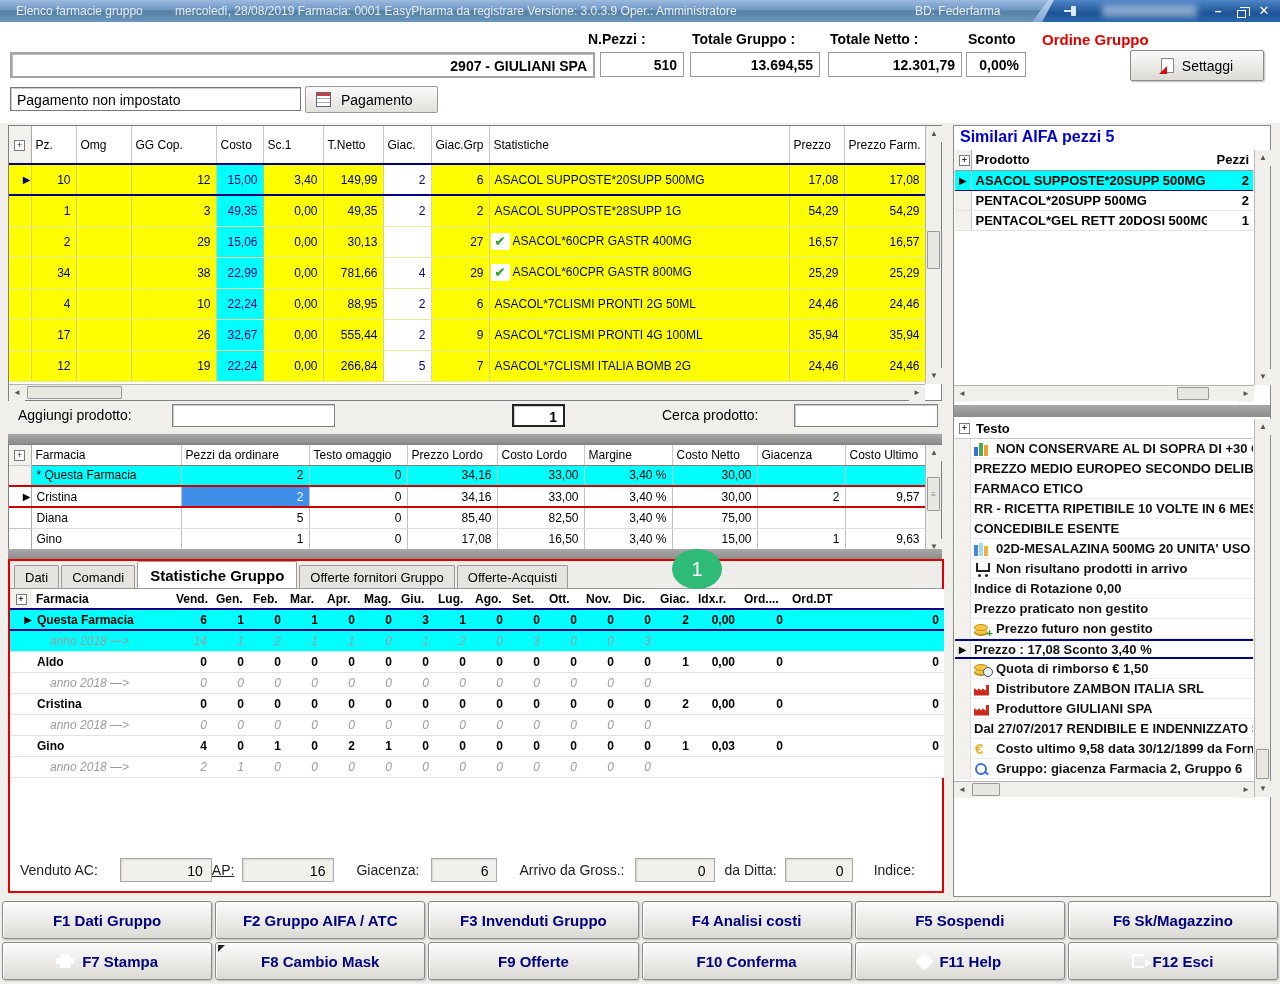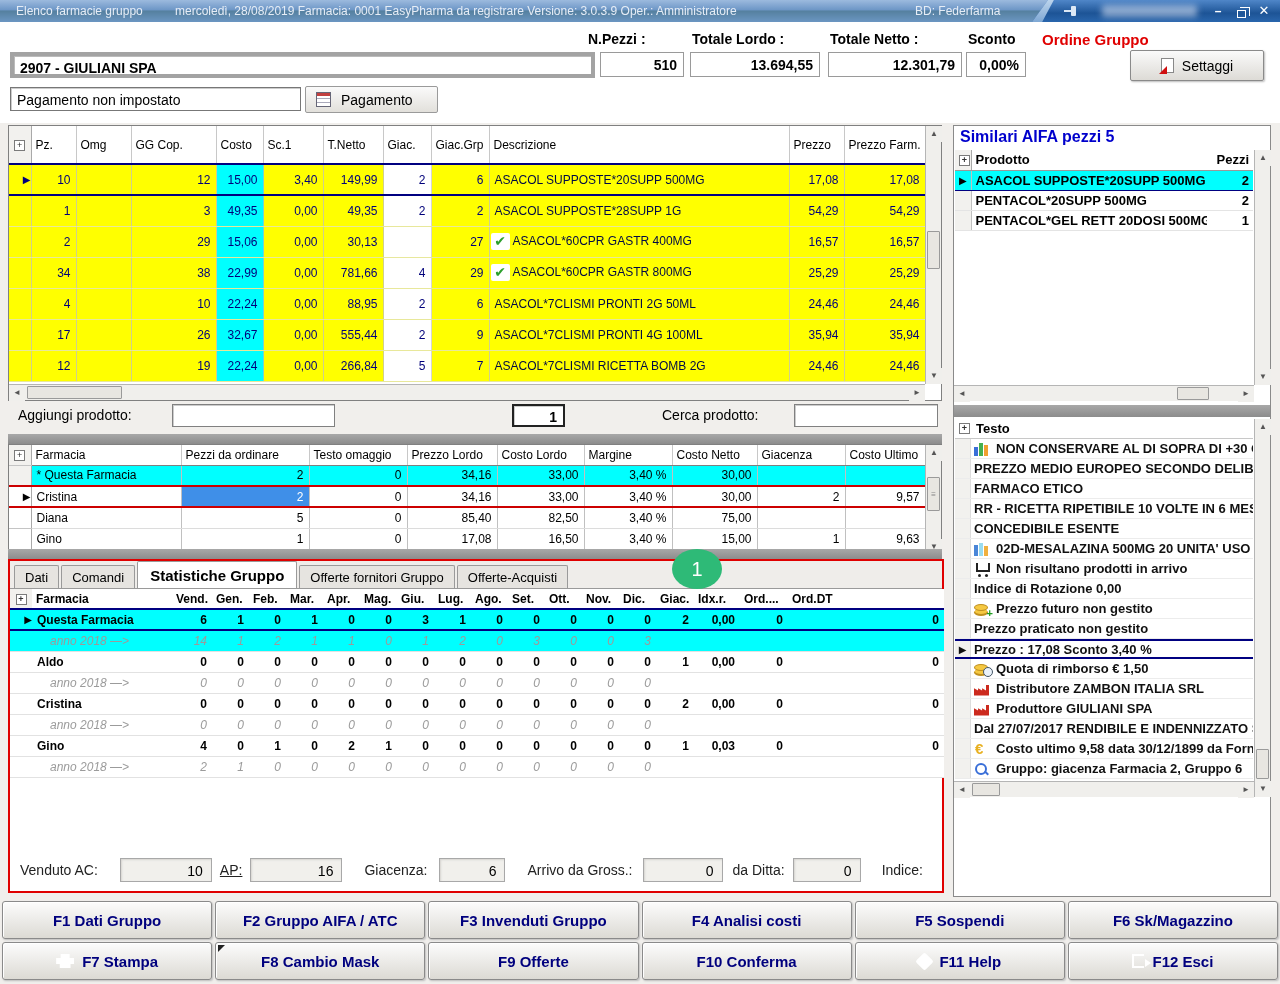--- a/index.html
+++ b/index.html
@@ -32,22 +32,22 @@
 
   
   .tophdr { position:absolute; left:0; top:22px; width:1280px; height:101px; background:#fff;padding-left:8px; }
   .hlabel { position:absolute; top:9px; font-size:14px; font-weight:bold; color:#000; }
   .hl-np { left:588px; } .hl-lo { left:692px; } .hl-ne { left:830px; } .hl-sc { left:968px; }
   .hl-og { left:1042px; color:#e00000; font-size:15px; }
   .valbox { position:absolute; top:30px; height:25px; background:#fff; border:1px solid #9a9a9a;
     font-size:14px; font-weight:bold; text-align:right; padding:4px 6px 0 0; color:#000; }
   .vb-np { left:600px; width:84px; } .vb-lo { left:690px; width:130px; }
   .vb-ne { left:828px; width:134px; } .vb-sc { left:966px; width:60px; }
-  .supplier { position:absolute; left:10px; top:30px; width:585px; height:26px; border:4px solid #a3a3a3;
-    box-shadow:inset 1px 1px 0 #bbb; background:#fff; font-size:14px; font-weight:bold; padding:4px 6px 0 6px; }
+  .supplier { position:absolute; left:10px; top:30px; width:585px; height:26px; border:2px solid #a3a3a3;
+    box-shadow:inset 1px 1px 0 #bbb; background:#fff; font-size:14px; font-weight:bold; padding:4px 6px 0 6px;text-align:right; }
   .settaggi { position:absolute; left:1130px; top:28px; width:134px; height:31px;
     background:linear-gradient(#fafafa,#dddbd6); border:1px solid #8a8a8a; border-radius:2px;
     box-shadow:1px 1px 2px #bbb; font-size:14px; display:flex; align-items:center; justify-content:center; gap:8px; }
   .set-icon { width:13px; height:15px; background:#fff; border:1px solid #888; position:relative; }
   .set-icon::before { content:""; position:absolute; left:-3px; bottom:-2px; border-style:solid;
     border-width:0 0 8px 8px; border-color:transparent transparent #d01010 transparent; }
   .payfield { position:absolute; left:10px; top:65px; width:291px; height:24px; border:1px solid #777;
     box-shadow:inset 1px 1px 0 #ccc; background:#fff; font-size:14px; padding:4px 6px 0 6px; color:#000; }
   .paybtn { position:absolute; left:305px; top:64px; width:133px; height:27px;
     background:linear-gradient(#fafafa,#e2e0db); border:1px solid #9a9a9a; border-radius:2px;
@@ -220,21 +220,21 @@
       <span class="pin-icon"></span>
       <span class="redacted"></span>
       <span class="winbtn btn-min">–</span>
       <span class="winbtn btn-restore"><span></span></span>
       <span class="winbtn btn-close">✕</span>
     </div>
   </div>
 
   <div class="tophdr">
     <span class="hlabel hl-np">N.Pezzi :</span>
-    <span class="hlabel hl-lo">Totale Lordo :</span>
+    <span class="hlabel hl-lo">Totale Gruppo :</span>
     <span class="hlabel hl-ne">Totale Netto :</span>
     <span class="hlabel hl-sc">Sconto</span>
     <span class="hlabel hl-og">Ordine Gruppo</span>
     <div class="supplier">2907 - GIULIANI SPA</div>
     <div class="valbox vb-np">510</div>
     <div class="valbox vb-lo">13.694,55</div>
     <div class="valbox vb-ne">12.301,79</div>
     <div class="valbox vb-sc">0,00%</div>
     <div class="settaggi">
       <span class="set-icon"></span>
@@ -268,21 +268,21 @@
             <tr>
               <th class="g"><span class="expbox">+</span></th>
               <th>Pz.</th>
               <th>Omg</th>
               <th>GG Cop.</th>
               <th>Costo</th>
               <th>Sc.1</th>
               <th>T.Netto</th>
               <th>Giac.</th>
               <th>Giac.Grp</th>
-              <th>Descrizione</th>
+              <th>Statistiche</th>
               <th>Prezzo</th>
               <th>Prezzo Farm.</th>
             </tr>
           </thead>
           <tbody>
             <tr class="prow sel">
               <td class="g">▶</td>
               <td>10</td>
               <td></td>
               <td>12</td>
@@ -368,21 +368,21 @@
             <tr class="prow">
               <td class="g"></td>
               <td>12</td>
               <td></td>
               <td>19</td>
               <td class="costo">22,24</td>
               <td>0,00</td>
               <td>266,84</td>
               <td class="giacc">5</td>
               <td>7</td>
-              <td class="desc">ASACOL*7CLISMI RICETTA BOMB 2G</td>
+              <td class="desc">ASACOL*7CLISMI ITALIA BOMB 2G</td>
               <td>24,46</td>
               <td>24,46</td>
             </tr>
           </tbody>
         </table>
       </div>
     <div class="sb sbv" style="right:0;top:0;bottom:16px;">
       <span class="arr" style="top:0;">▲</span>
       <span class="thumb" style="left:1px;width:13px;top:105px;height:38px;"></span>
       <span class="arr" style="bottom:0;">▼</span>
@@ -718,21 +718,21 @@
               <td></td>
               <td></td>
               <td></td>
             </tr>
           </tbody>
         </table>
       </div>
     <div class="statfoot">
       <span>Venduto AC:</span>
       <span class="ffield" style="width:92px;margin-left:22px;">10</span>
-      <span style="margin-left:8px;text-decoration:underline;">AP:</span>
+      <span style="text-decoration:underline;">AP:</span>
       <span class="ffield" style="width:92px;margin-left:8px;">16</span>
       <span style="margin-left:22px;">Giacenza:</span>
       <span class="ffield" style="width:66px;margin-left:12px;">6</span>
       <span style="margin-left:22px;">Arrivo da Gross.:</span>
       <span class="ffield" style="width:80px;margin-left:10px;">0</span>
       <span style="margin-left:10px;">da Ditta:</span>
       <span class="ffield" style="width:68px;margin-left:8px;">0</span>
       <span style="margin-left:21px;">Indice:</span>
     </div>
   </div>
@@ -826,26 +826,26 @@
             <span class="gut"></span>
             <span class="ic cart"></span>
             <span class="txt">Non risultano prodotti in arrivo</span>
           </div>
           <div class="titem">
             <span class="gut"></span>
             <span class="txt">Indice di Rotazione 0,00</span>
           </div>
           <div class="titem">
             <span class="gut"></span>
+            <span class="txt">Prezzo praticato non gestito</span>
+          </div>
+          <div class="titem">
+            <span class="gut"></span>
             <span class="ic coinsplus"></span>
             <span class="txt">Prezzo futuro non gestito</span>
-          </div>
-          <div class="titem">
-            <span class="gut"></span>
-            <span class="txt">Prezzo praticato non gestito</span>
           </div>
           <div class="titem sel">
             <span class="gut">▶</span>
             <span class="txt">Prezzo : 17,08 Sconto 3,40 %</span>
           </div>
           <div class="titem">
             <span class="gut"></span>
             <span class="ic coinsclock"></span>
             <span class="txt">Quota di rimborso € 1,50</span>
           </div>

